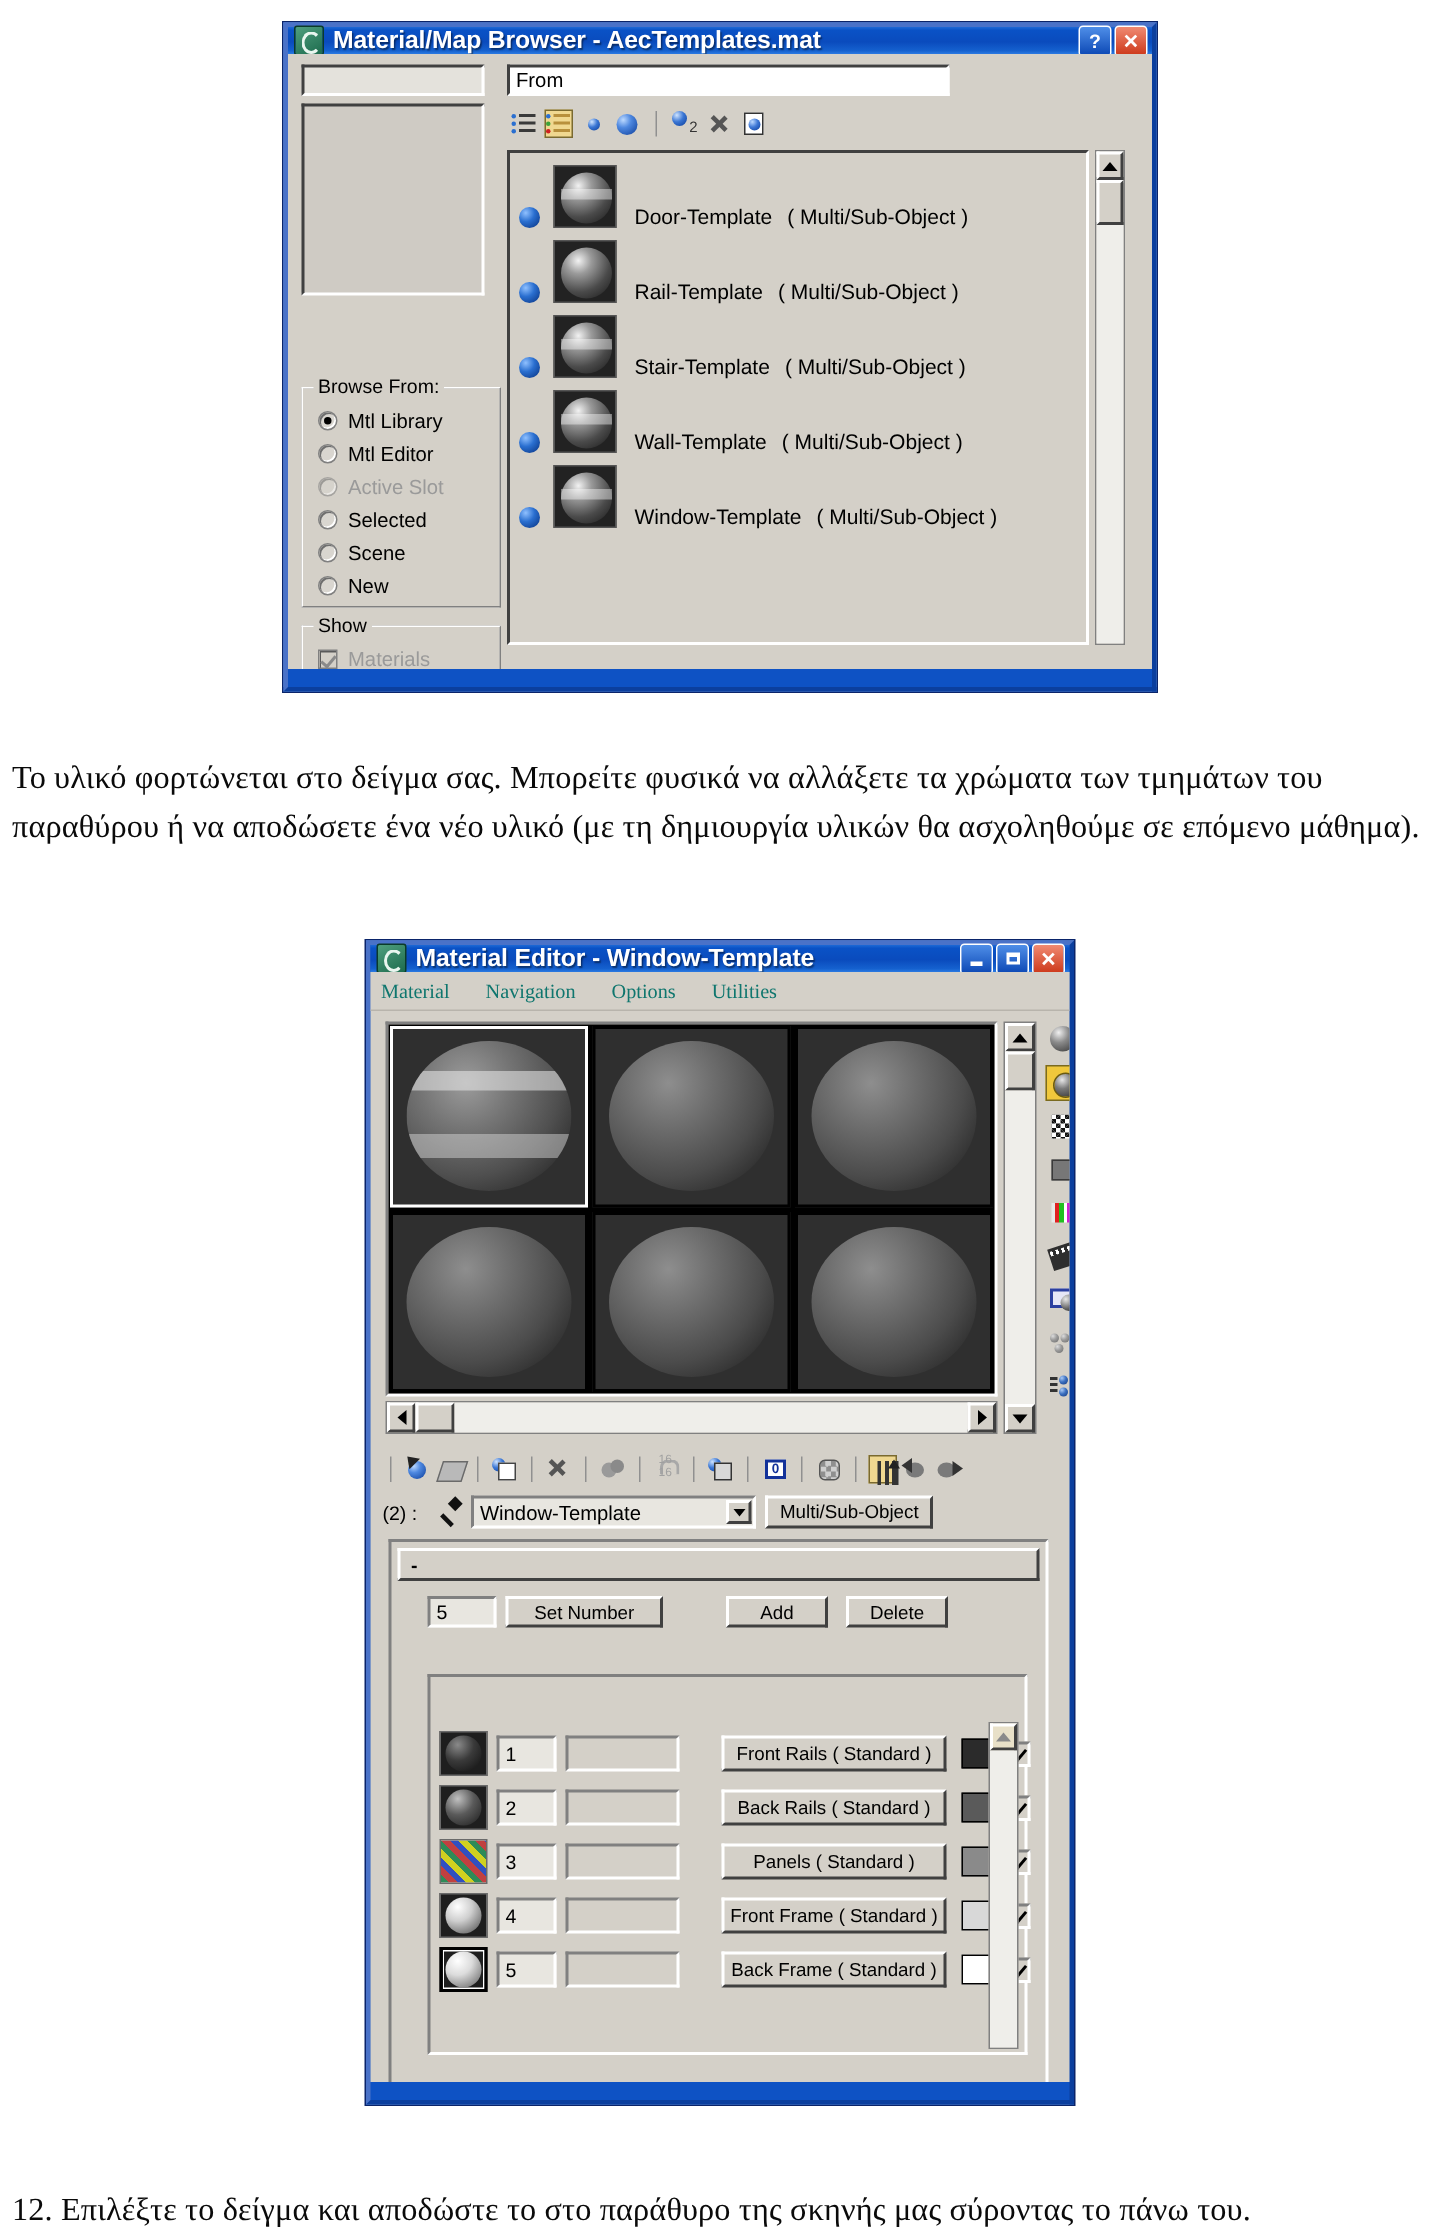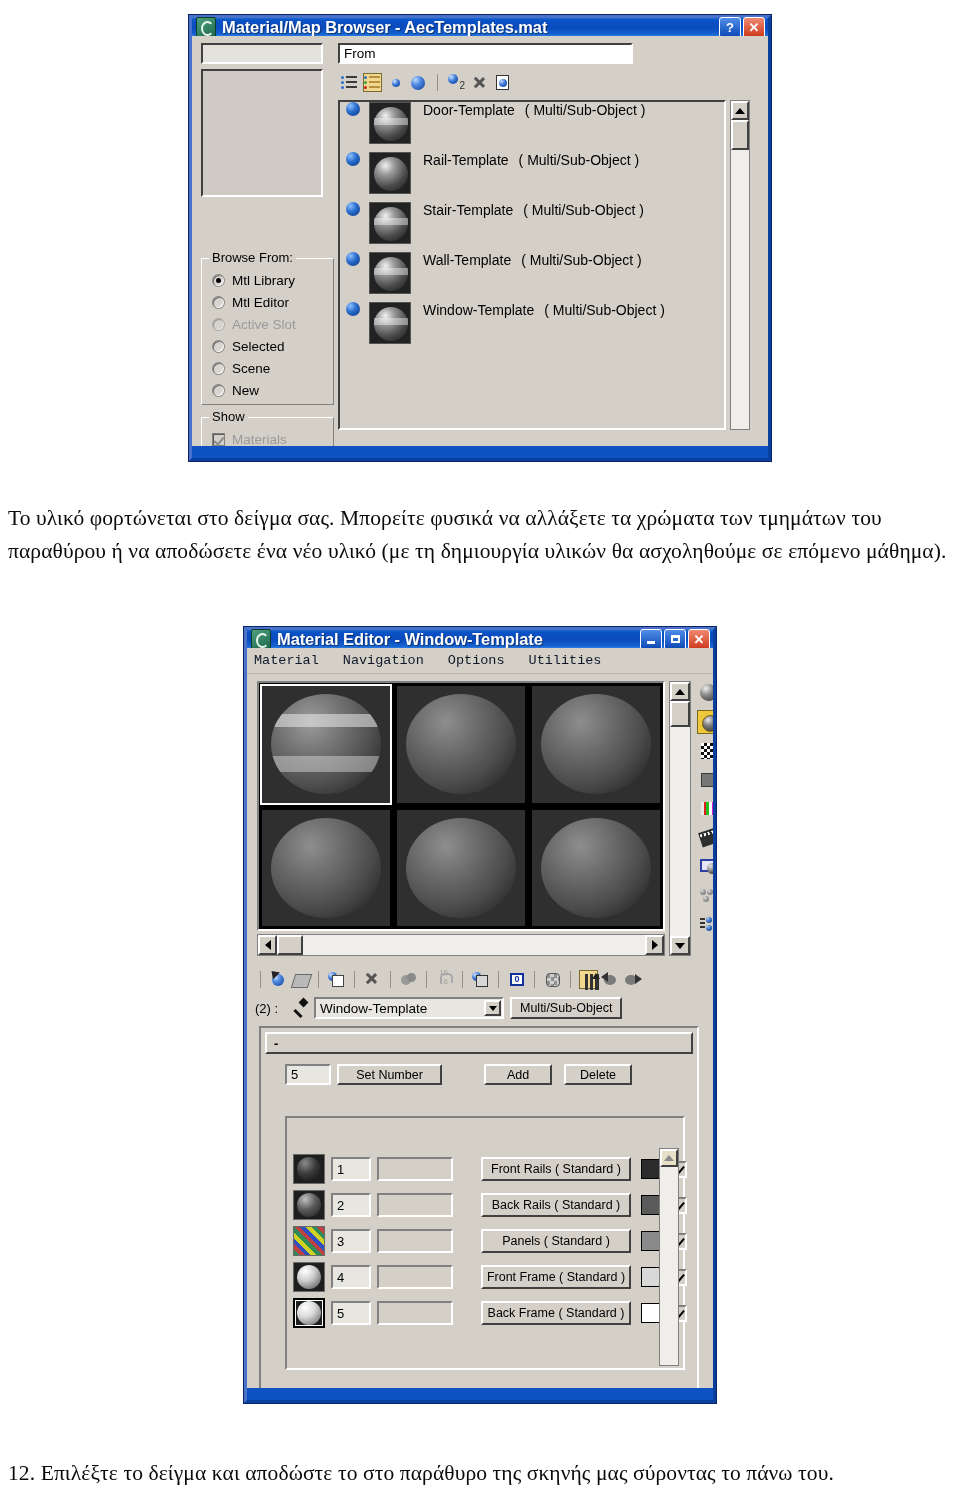--- a/index.html
+++ b/index.html
@@ -128,21 +128,21 @@
   
   #mmb-none{position:absolute;left:146px;top:7px;width:295px;height:21px;background:#fff;
             font-size:13.5px;font-family:"Liberation Sans",sans-serif;color:#000;
             padding:1px 0 0 4px;box-sizing:border-box;}
   #mmb-toolbar{position:absolute;left:146px;top:33px;width:295px;height:26px;display:flex;align-items:center;gap:4px;padding-left:2px;}
   .tbic{width:19px;height:19px;position:relative;flex:0 0 19px;}
   .tbic.sel{background:#f0d890;border:1px solid #7a6a30;box-sizing:border-box;}
   .sep{width:1px;height:17px;background:#909090;margin:0 5px;flex:0 0 1px;}
 
   #mmb-list{position:absolute;left:146px;top:64px;width:388px;height:330px;background:#d4d0c8;}
-  .mm-row{display:flex;align-items:flex-start;height:50px;padding-left:6px;}
+  .mm-row{display:flex;align-items:flex-end;height:50px;padding-left:6px;}
   .mm-bullet{width:14px;height:14px;flex:0 0 14px;margin-right:9px;border-radius:50%;
              background:radial-gradient(circle at 32% 28%, #8fc0ff 0%, #2a6fd0 42%, #06307e 100%);}
   .mm-swatch{width:42px;height:42px;flex:0 0 42px;margin-right:12px;background:#222;border:1px solid #555;
              box-sizing:border-box;position:relative;overflow:hidden;}
   .mm-sphere{position:absolute;left:4px;top:4px;width:34px;height:34px;border-radius:50%;
              background:radial-gradient(circle at 34% 26%, #f2f2f2 0%, #9a9a9a 26%, #4a4a4a 62%, #171717 100%);}
   .mm-sphere.band:after{content:"";position:absolute;left:0;top:11px;width:34px;height:7px;background:rgba(255,255,255,.42);}
   .mm-label{font-size:14px;font-family:"Liberation Sans",sans-serif;color:#000;white-space:nowrap;}
 
   
@@ -155,21 +155,21 @@
   .tri-left{border-top:5px solid transparent;border-bottom:5px solid transparent;border-right:6px solid #000;}
   .tri-right{border-top:5px solid transparent;border-bottom:5px solid transparent;border-left:6px solid #000;}
   .track{background:#efeeea;}
   .thumb{background:#d4d0c8;border:2px solid;border-color:#ffffff #404040 #404040 #ffffff;box-sizing:border-box;}
 
   
   #me{left:243px;top:626px;width:474px;height:778px;}
   #me .win-body{height:calc(100% - 30px);}
   .menubar{height:25px;display:flex;align-items:center;padding-left:7px;gap:24px;background:#d4d0c8;
            border-bottom:1px solid #b8b4ac;}
-  .menuitem{font-size:13.5px;font-family:Liberation Mono, monospace;color:#0f172a;white-space:nowrap;text-align:center;}
+  .menuitem{font-size:13.5px;font-family:Liberation Serif, serif;color:#0f766e;white-space:nowrap;text-align:center;}
 
   #slots-wrap{position:absolute;left:10px;top:33px;width:408px;height:250px;background:#000;
               border:2px solid;border-color:#808080 #fff #fff #808080;box-sizing:border-box;}
   .slots-grid{display:grid;grid-template-columns:repeat(3,1fr);grid-template-rows:repeat(2,1fr);gap:3px;height:100%;background:#000;padding:1px;box-sizing:border-box;}
   .slot{background:#2f2f2f;position:relative;border:2px solid #000;box-sizing:border-box;display:flex;align-items:center;justify-content:center;}
   .slot.active{border-color:#fff;}
   .sphere{width:86%;height:86%;border-radius:50%;
           background:radial-gradient(circle at 36% 28%, #8e8e8e 0%, #6d6d6d 30%, #4b4b4b 62%, #2a2a2a 86%, #1e1e1e 100%);}
   .sphere.multi{background:
       radial-gradient(circle at 36% 28%, rgba(255,255,255,.0) 0, rgba(255,255,255,.0) 100%),

